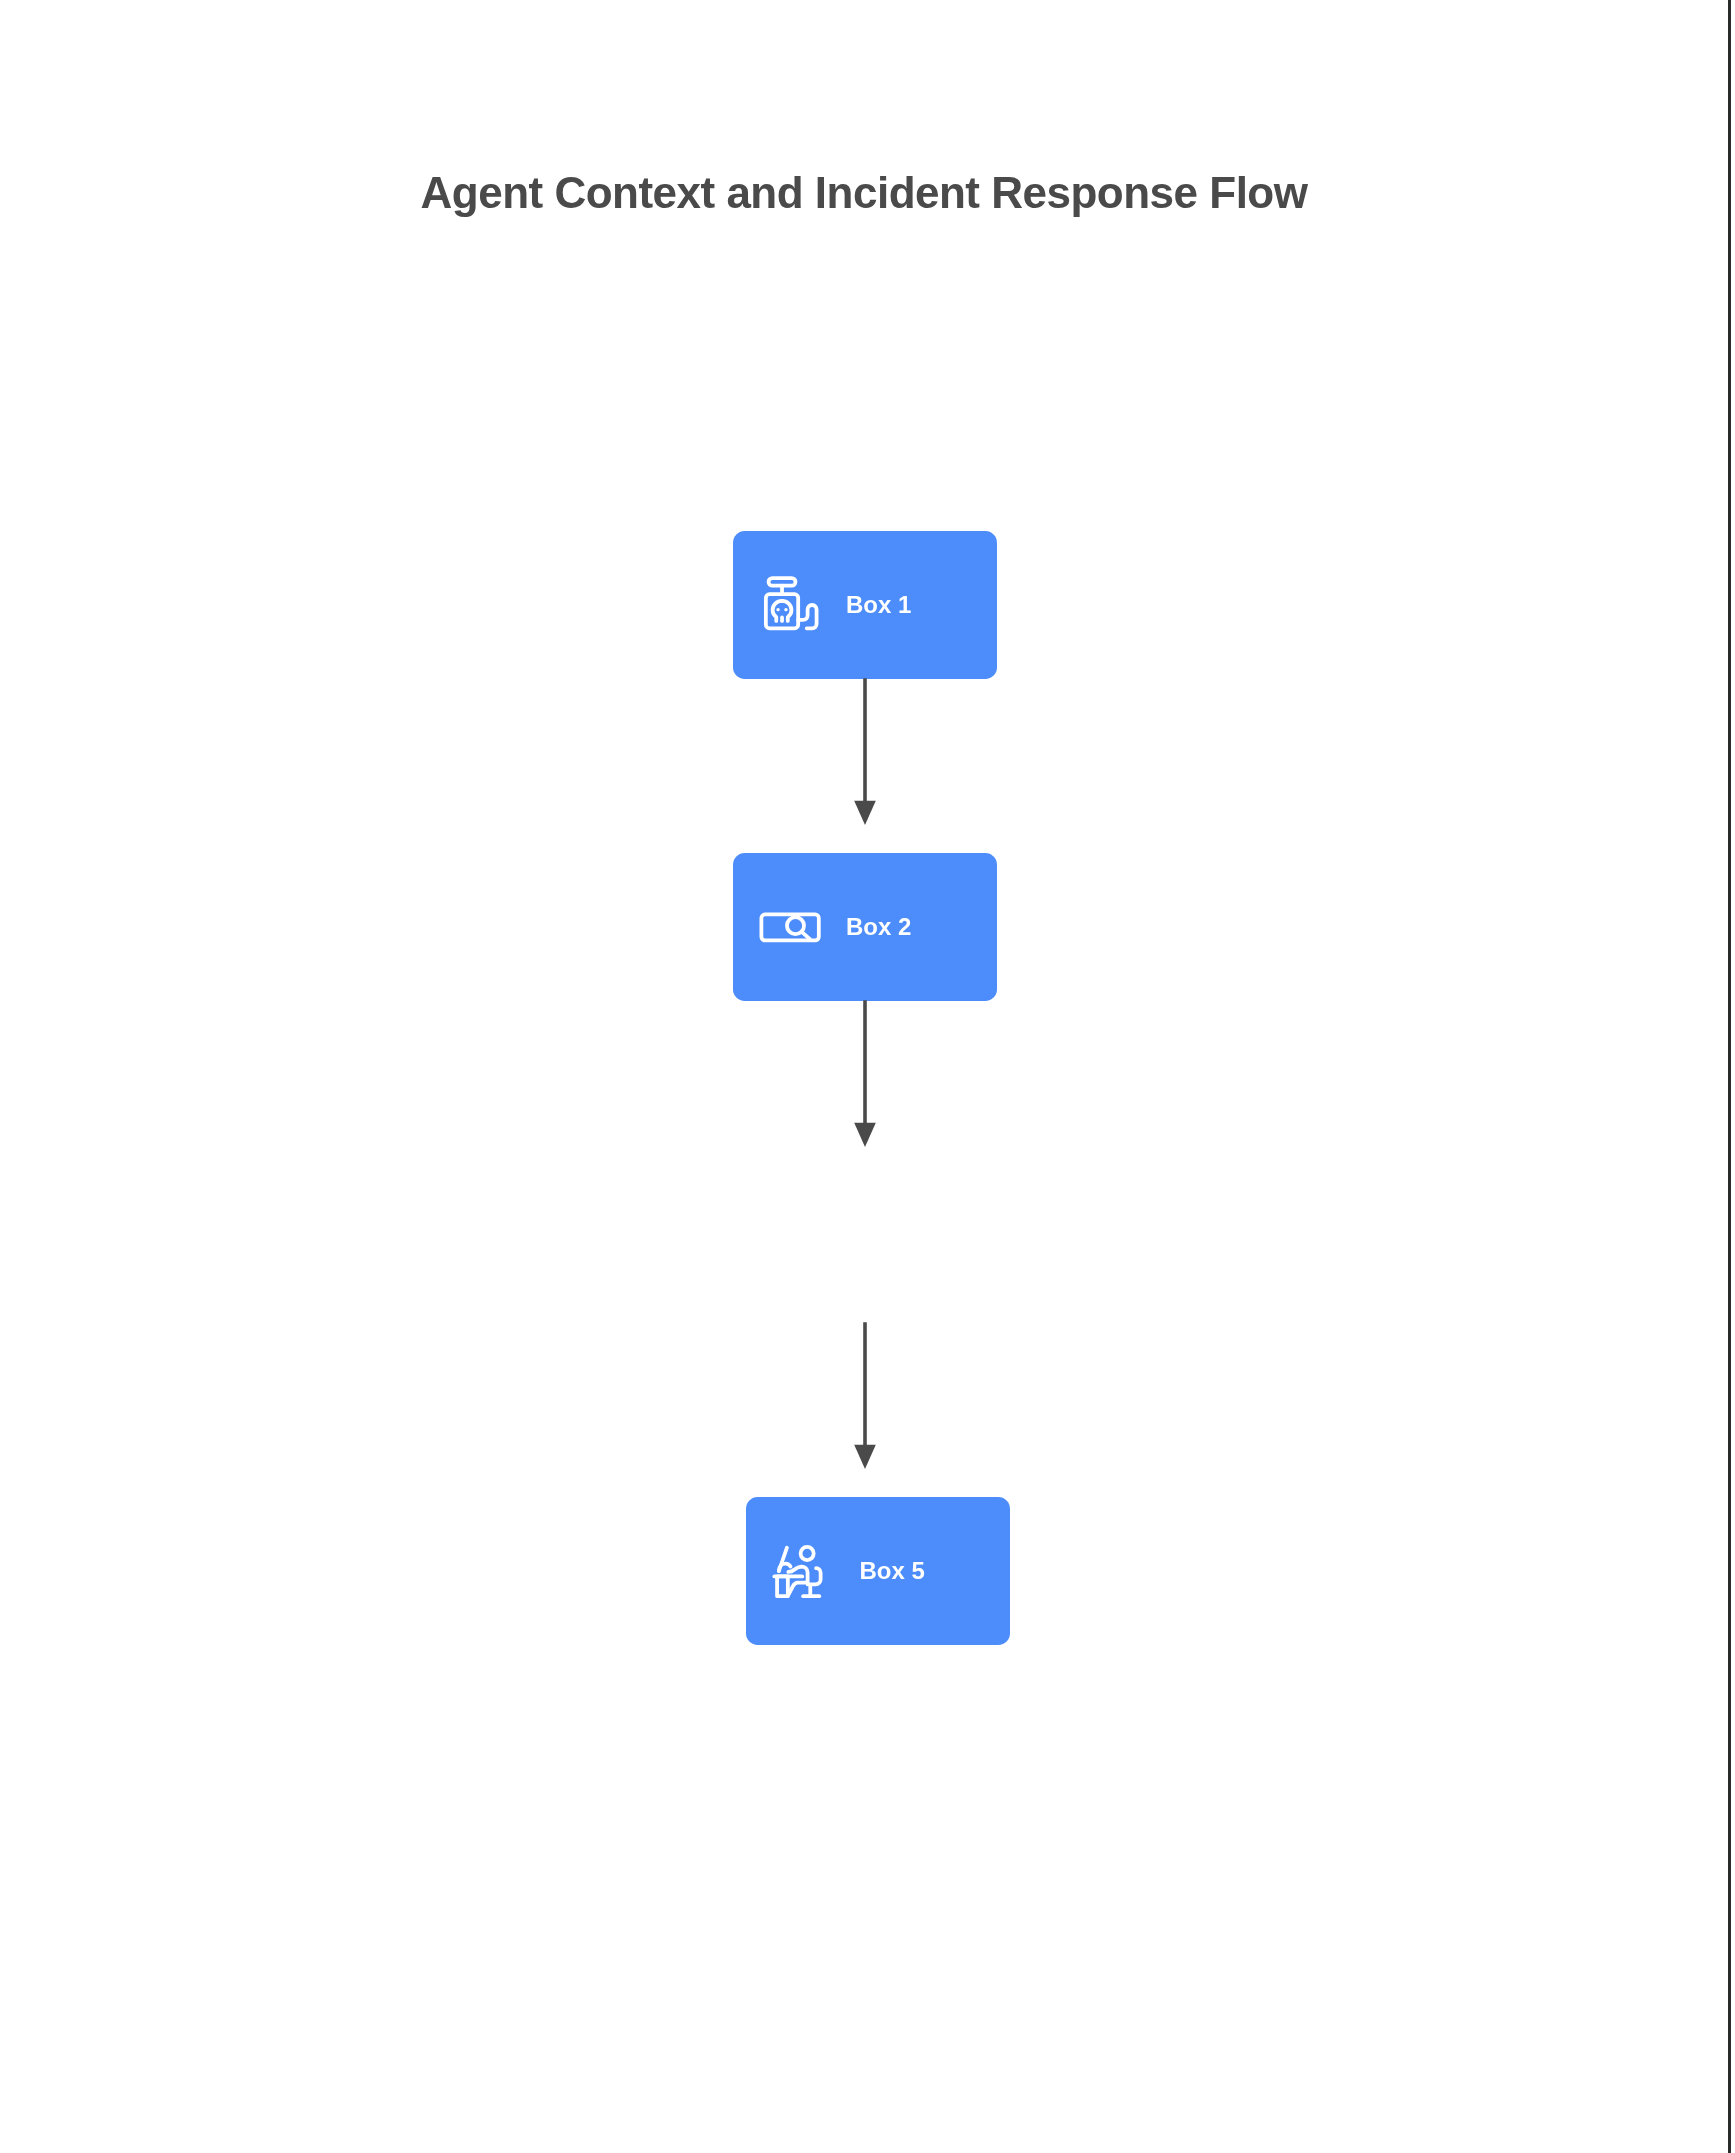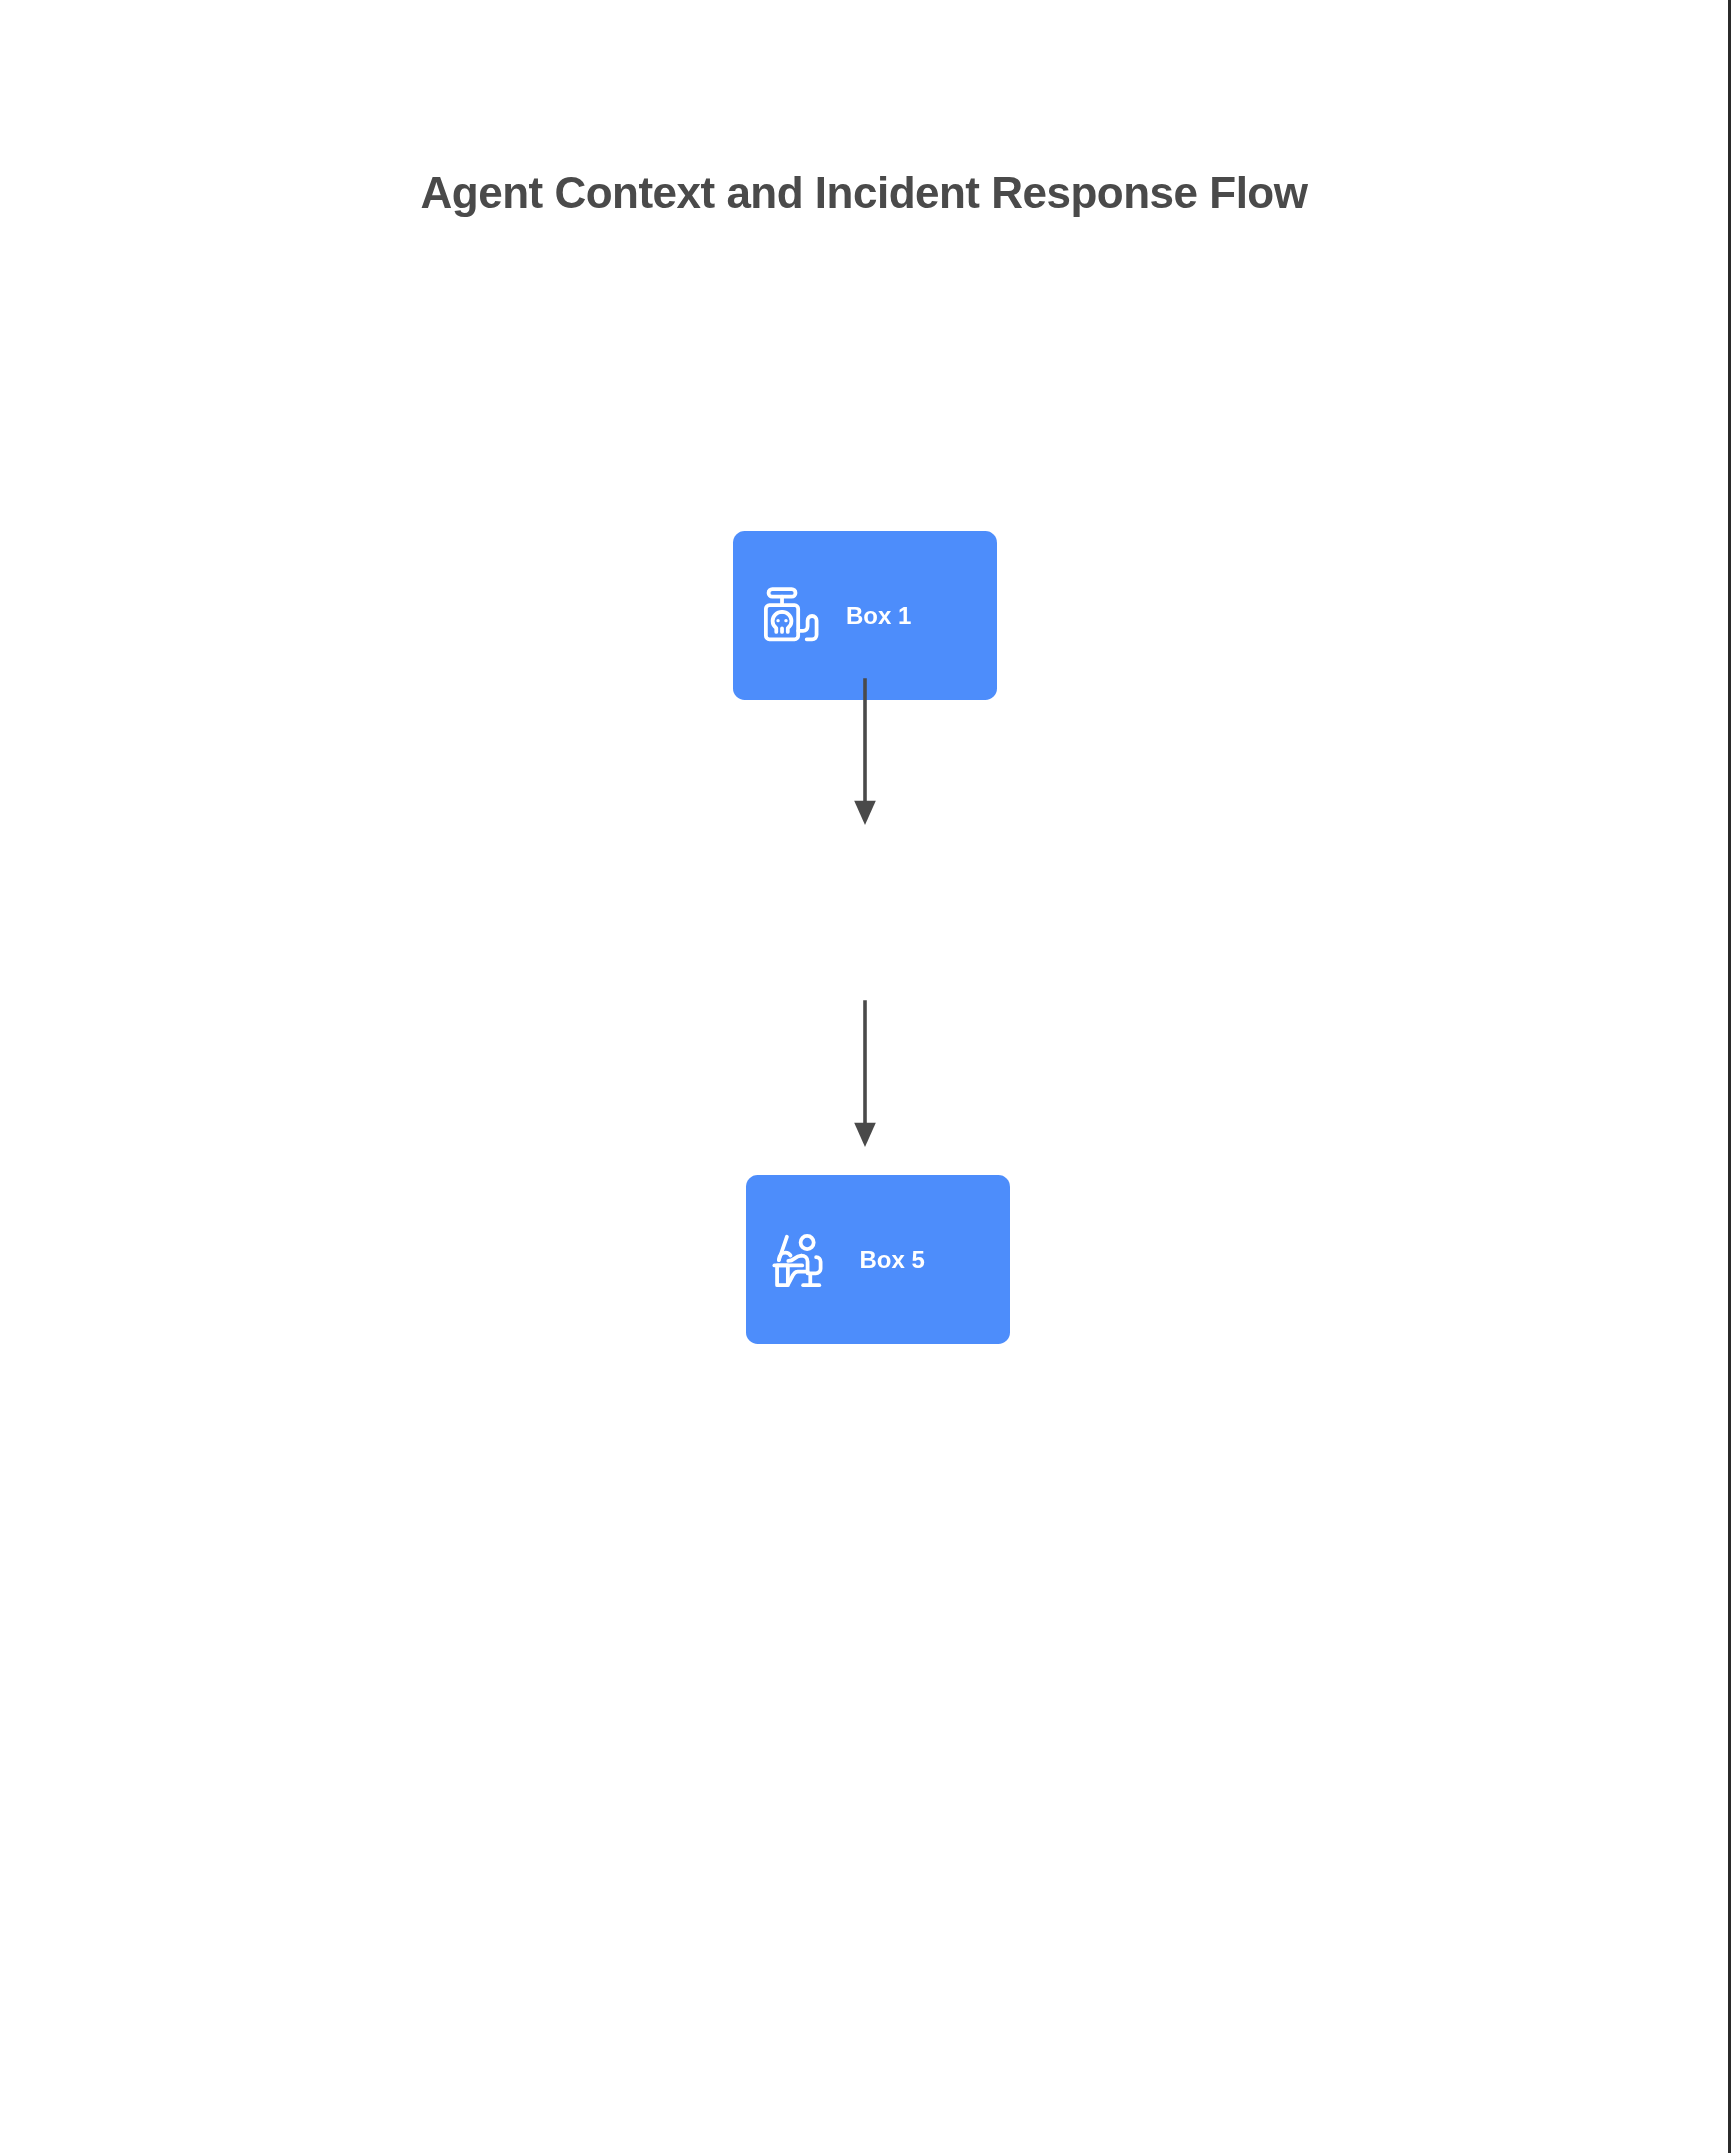--- a/index.html
+++ b/index.html
@@ -58,21 +58,21 @@
     height: 322px;
   }
   .flow-row.last { height: 180px; margin-left: 27px; }
 
   .node {
     position: absolute;
     left: 50%;
     transform: translateX(-50%);
     top: 27px;
     width: 264px;
-    height: 169px;
+    height: 148px;
     border-radius: 11.7px;
     background: #4d8dfb;
     display: flex;
     align-items: center;
     justify-content: flex-start;
     box-sizing: border-box;
     padding-left: 23.4px;
   }
 
   .node-icon {
@@ -128,20 +128,38 @@
         <span class="node-label">Box 1</span>
       </div>
       <div class="connector">
         <svg width="36" height="149" viewBox="0 0 40 165">
           <line x1="20" y1="0" x2="20" y2="140" stroke="#4a4a4a" stroke-width="4"></line>
           <polygon points="20,163 8,136 32,136" fill="#4a4a4a"></polygon>
         </svg>
       </div>
     </div>
 
+    <div class="flow-row">
+      <div class="node">
+        <span class="node-icon">
+          <svg viewBox="0 0 78 78" fill="none" stroke="#ffffff" stroke-width="4.2" stroke-linecap="round" stroke-linejoin="round">
+            <rect x="6" y="25" width="64" height="29" rx="4"></rect>
+            <circle cx="44" cy="37.5" r="9.5"></circle>
+            <line x1="51" y1="44.5" x2="60" y2="52.5"></line>
+          </svg>
+        </span>
+        <span class="node-label">Box 2</span>
+      </div>
+      <div class="connector">
+        <svg width="36" height="149" viewBox="0 0 40 165">
+          <line x1="20" y1="0" x2="20" y2="140" stroke="#4a4a4a" stroke-width="4"></line>
+          <polygon points="20,163 8,136 32,136" fill="#4a4a4a"></polygon>
+        </svg>
+      </div>
+    </div>
 
     <div class="flow-row">
       <div class="connector">
         <svg width="36" height="149" viewBox="0 0 40 165">
           <line x1="20" y1="0" x2="20" y2="140" stroke="#4a4a4a" stroke-width="4"></line>
           <polygon points="20,163 8,136 32,136" fill="#4a4a4a"></polygon>
         </svg>
       </div>
     </div>
 

